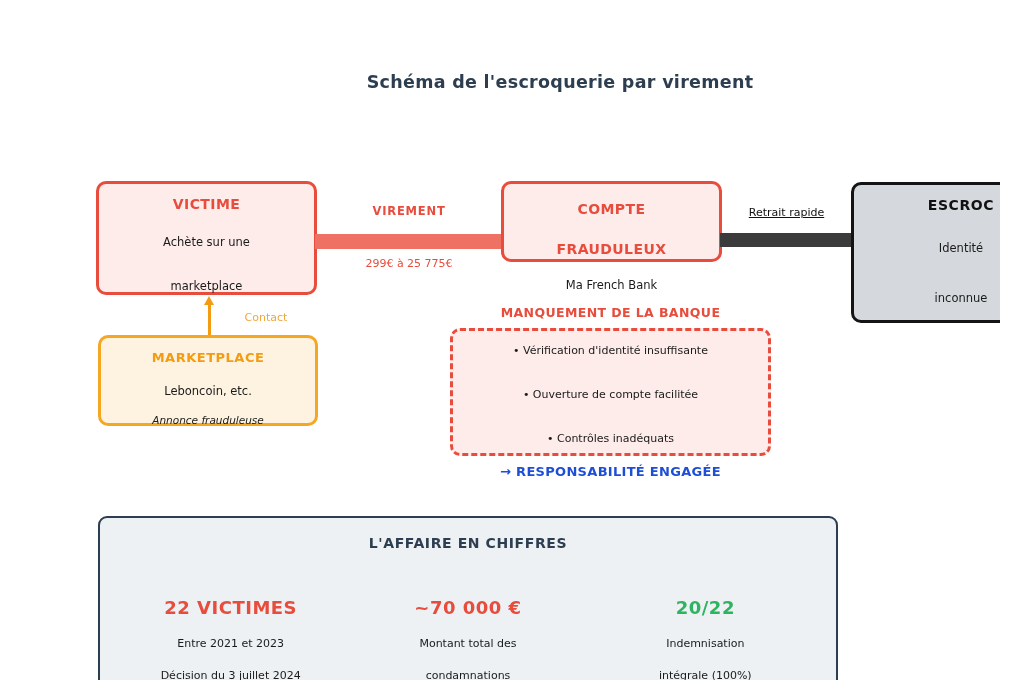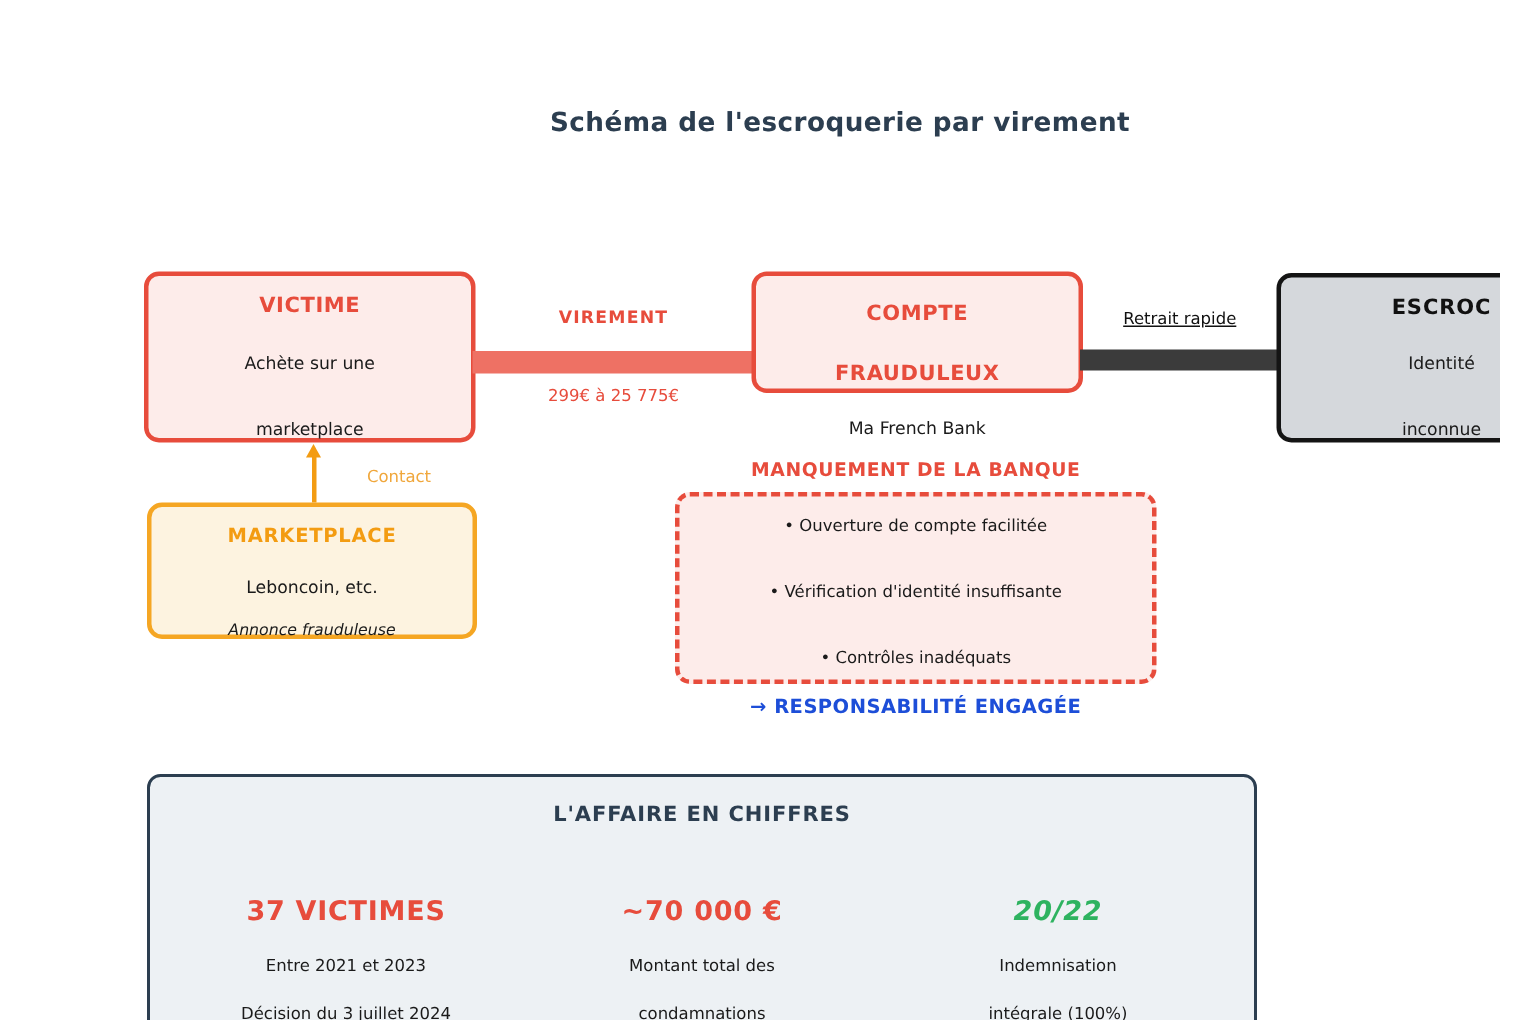--- a/index.html
+++ b/index.html
@@ -47,21 +47,21 @@
   .node-body {
     font-size: 11.5px;
     line-height: 19.5px;
     color: #1a1a1a;
   }
   #victime { left: 48px; top: 133px; width: 221px; height: 114px; }
   #victime .node-title-red { margin-bottom: 9px; }
   #compte { left: 453px; top: 133px; width: 221px; height: 81px; }
   #compte .node-title-red { line-height: 26px; margin-bottom: 2px; }
   #escroc {
-    left: 803px; top: 134px; width: 172px; height: 113px;
+    left: 803px; top: 134px; width: 172px; height: 141px;
     background: #d5d8dc;
     border: 3px solid #141414;
     padding-left: 48px;
   }
   #escroc .node-title-black {
     color: #111111;
     font-weight: bold;
     font-size: 14px;
     letter-spacing: 0.6px;
     margin-bottom: 8px;
@@ -215,40 +215,40 @@
   <div class="edge-label" id="contact-label">Contact</div>
 
   <div class="node" id="marketplace">
     <div class="node-title-orange">MARKETPLACE</div>
     <div class="mk-line1">Leboncoin, etc.</div>
     <div class="mk-line2">Annonce frauduleuse</div>
   </div>
 
   <div id="manquement">
     <div class="mq-title">MANQUEMENT DE LA BANQUE</div>
+    <div class="mq-bullet">• Vérification d'identité insuffisante</div>
     <div class="mq-bullet">• Ouverture de compte facilitée</div>
-    <div class="mq-bullet">• Vérification d'identité insuffisante</div>
     <div class="mq-bullet">• Contrôles inadéquats</div>
     <div class="mq-conclusion">→ RESPONSABILITÉ ENGAGÉE</div>
   </div>
 
   <div id="stats">
     <div class="stats-title">L'AFFAIRE EN CHIFFRES</div>
     <div class="stats-cols">
       <div class="stat-col">
-        <div class="stat-value" style="color: rgb(231, 76, 60);">37 VICTIMES</div>
+        <div class="stat-value" style="color: rgb(231, 76, 60);">22 VICTIMES</div>
         <div class="stat-line first">Entre 2021 et 2023</div>
         <div class="stat-line">Décision du 3 juillet 2024</div>
       </div>
       <div class="stat-col">
         <div class="stat-value" style="color: rgb(231, 76, 60);">~70 000 €</div>
         <div class="stat-line first">Montant total des</div>
         <div class="stat-line">condamnations</div>
       </div>
       <div class="stat-col">
-        <div class="stat-value" style="color: rgb(46, 179, 96); font-style: italic;">20/22</div>
+        <div class="stat-value" style="color: rgb(46, 179, 96);">20/22</div>
         <div class="stat-line first">Indemnisation</div>
         <div class="stat-line">intégrale (100%)</div>
       </div>
     </div>
   </div>
 
 </div>
 
 </body></html>

